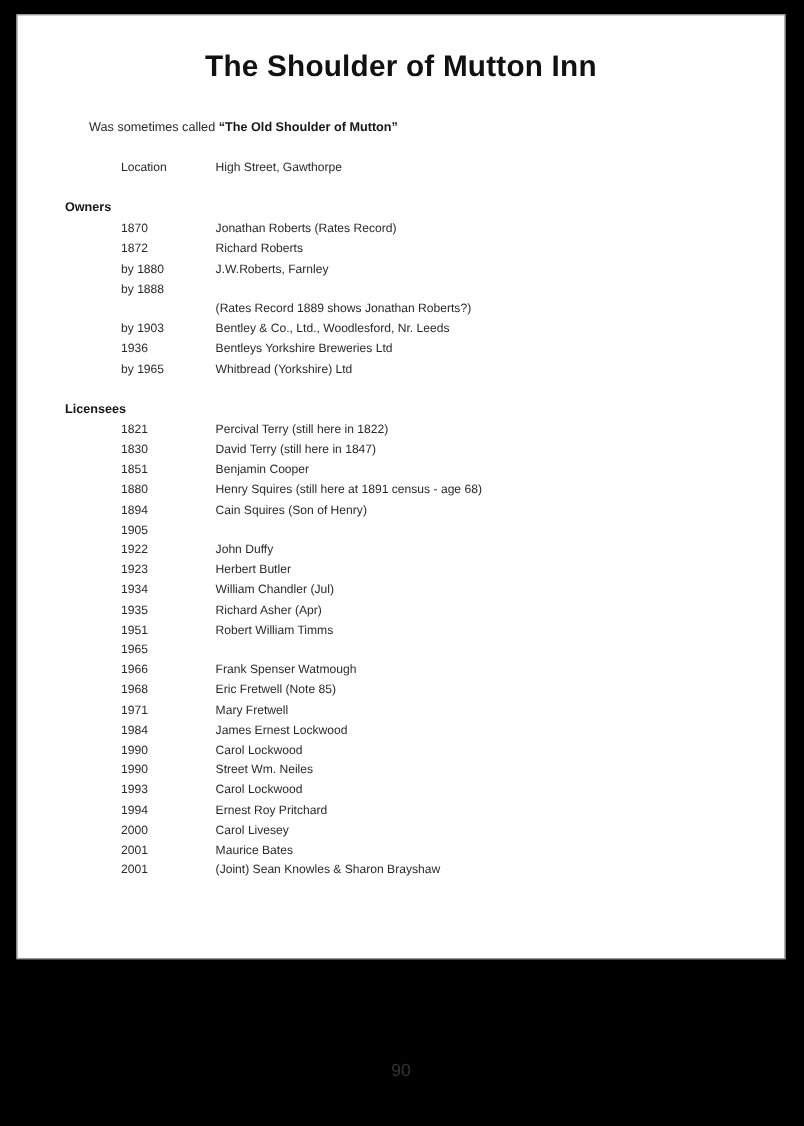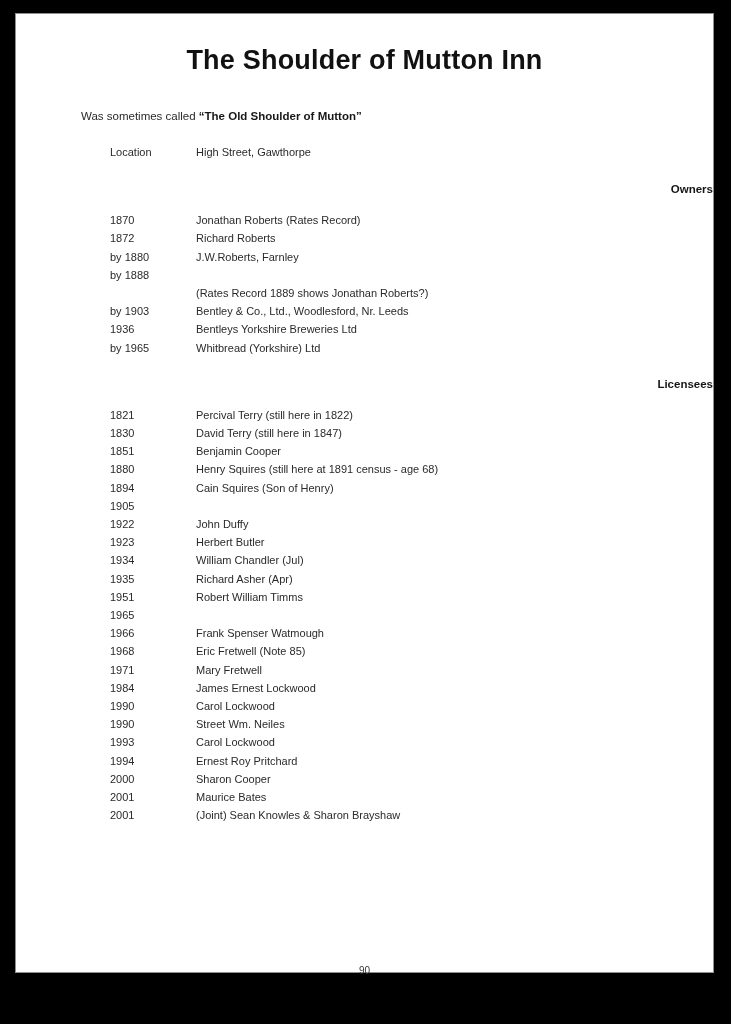--- a/index.html
+++ b/index.html
@@ -12,21 +12,21 @@
     background: #000000;
     position: relative;
     font-family: "Liberation Sans", sans-serif;
     overflow: hidden;
   }
   .page {
     position: absolute;
     left: 15px;
     top: 13px;
     width: 699px;
-    height: 960px;
+    height: 859px;
     background: #ffffff;
     box-sizing: border-box;
     border: 1px solid #8f8f8f;
     color: #222222;
   }
   .title {
     margin: 31px 0 0 0;
     font-size: 27px;
     font-weight: 700;
     line-height: 30px;
@@ -56,40 +56,39 @@
   }
   .col-year {
     width: 86px;
     flex: none;
   }
   .col-name {
     flex: 1;
     padding-right: 20px;
   }
   .heading {
-    margin: 21px 0 0 33px;
+    margin: 21px 0 0 43px;
     font-size: 11.5px;
     font-weight: 700;
     line-height: 15px;
     color: #161616;
-    text-align: right;
   }
   .heading-licensees {
     margin-top: 20px;
   }
   .rows {
-    margin-top: 14px;
+    margin-top: 2px;
   }
   .page-number {
     position: absolute;
     top: 951px;
     left: 0;
     width: 100%;
     text-align: center;
-    font-size: 10px;
+    font-size: 16px;
     color: #333333;
   }
 </style>
 </head>
 <body>
 
 <div class="page">
 
   <h1 class="title">The Shoulder of Mutton Inn</h1>
 
@@ -238,21 +237,21 @@
     <span class="col-name">Carol Lockwood</span>
   </div>
 
   <div class="row">
     <span class="col-year">1994</span>
     <span class="col-name">Ernest Roy Pritchard</span>
   </div>
 
   <div class="row">
     <span class="col-year">2000</span>
-    <span class="col-name">Sharon Cooper</span>
+    <span class="col-name">Carol Livesey</span>
   </div>
 
   <div class="row">
     <span class="col-year">2001</span>
     <span class="col-name">Maurice Bates</span>
   </div>
 
   <div class="row">
     <span class="col-year">2001</span>
     <span class="col-name">(Joint) Sean Knowles &amp; Sharon Brayshaw</span>

